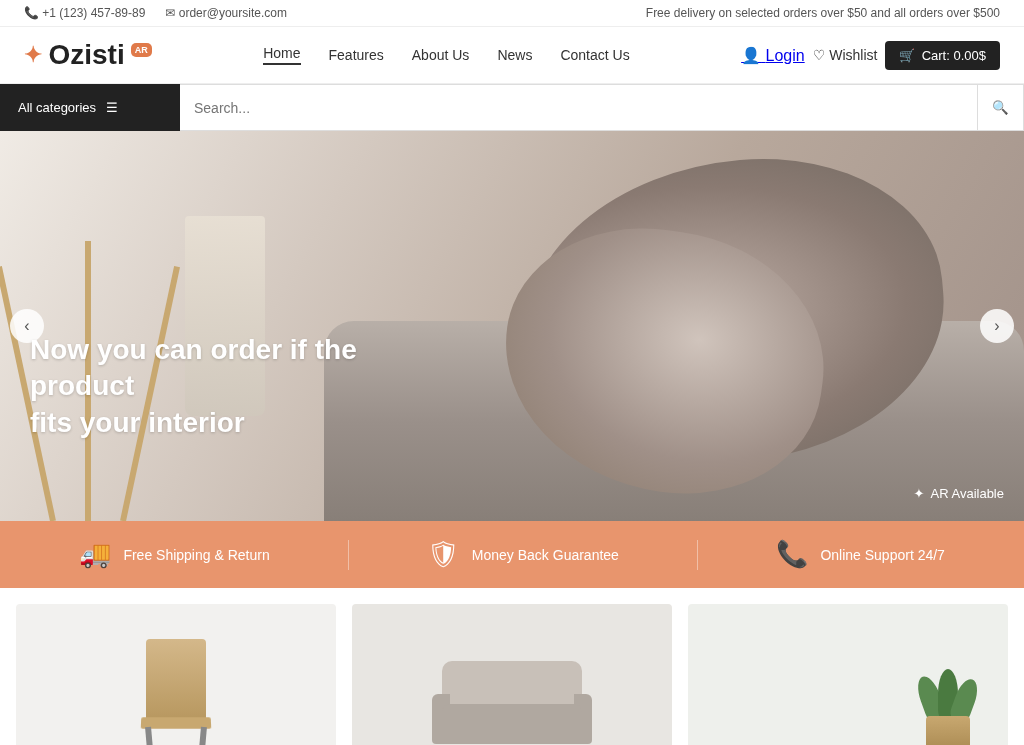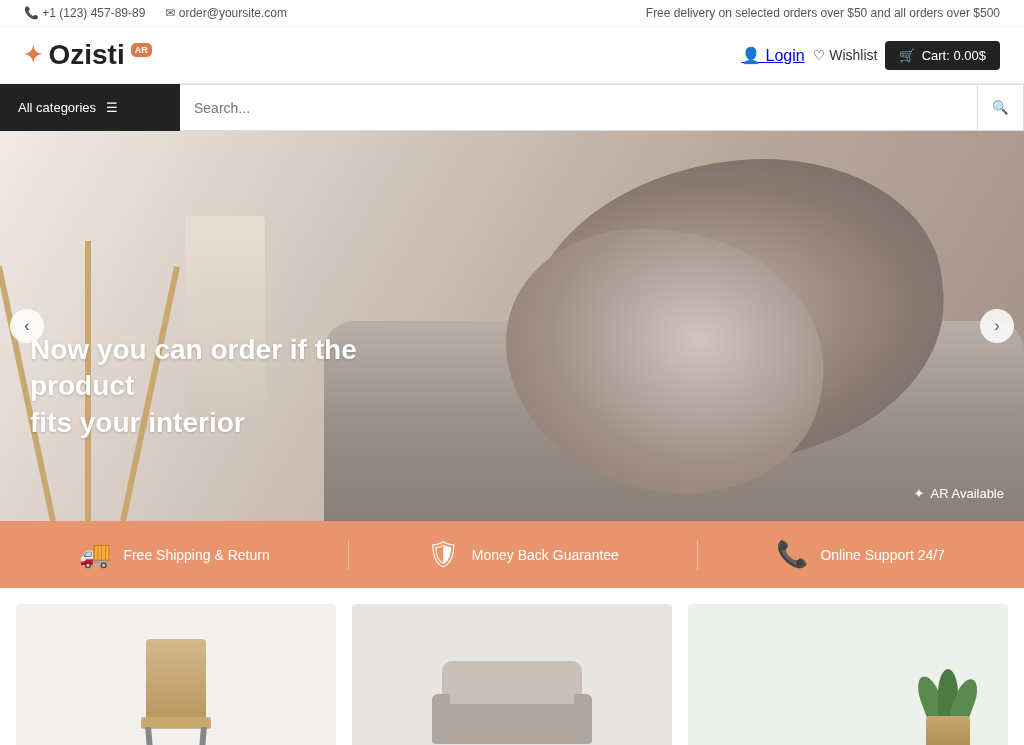--- a/index.html
+++ b/index.html
@@ -454,20 +454,27 @@
   </div>
   <div class="top-bar-right">Free delivery on selected orders over $50 and all orders over $500</div>
 </div>
 
 <div class="header">
   <div class="logo">
     <span class="logo-icon">✦</span>
     <span>Ozisti</span>
     <span class="logo-ar">AR</span>
   </div>
+  <nav>
+    <a href="#" class="active">Home</a>
+    <a href="#">Features</a>
+    <a href="#">About Us</a>
+    <a href="#">News</a>
+    <a href="#">Contact Us</a>
+  </nav>
   <div class="nav-right">
     <a href="#" class="login">
       <span>👤</span>
       <span>Login</span>
     </a>
     <div class="wishlist-btn">
       <span>♡</span>
       <span>Wishlist</span>
     </div>
     <div class="cart-btn">

